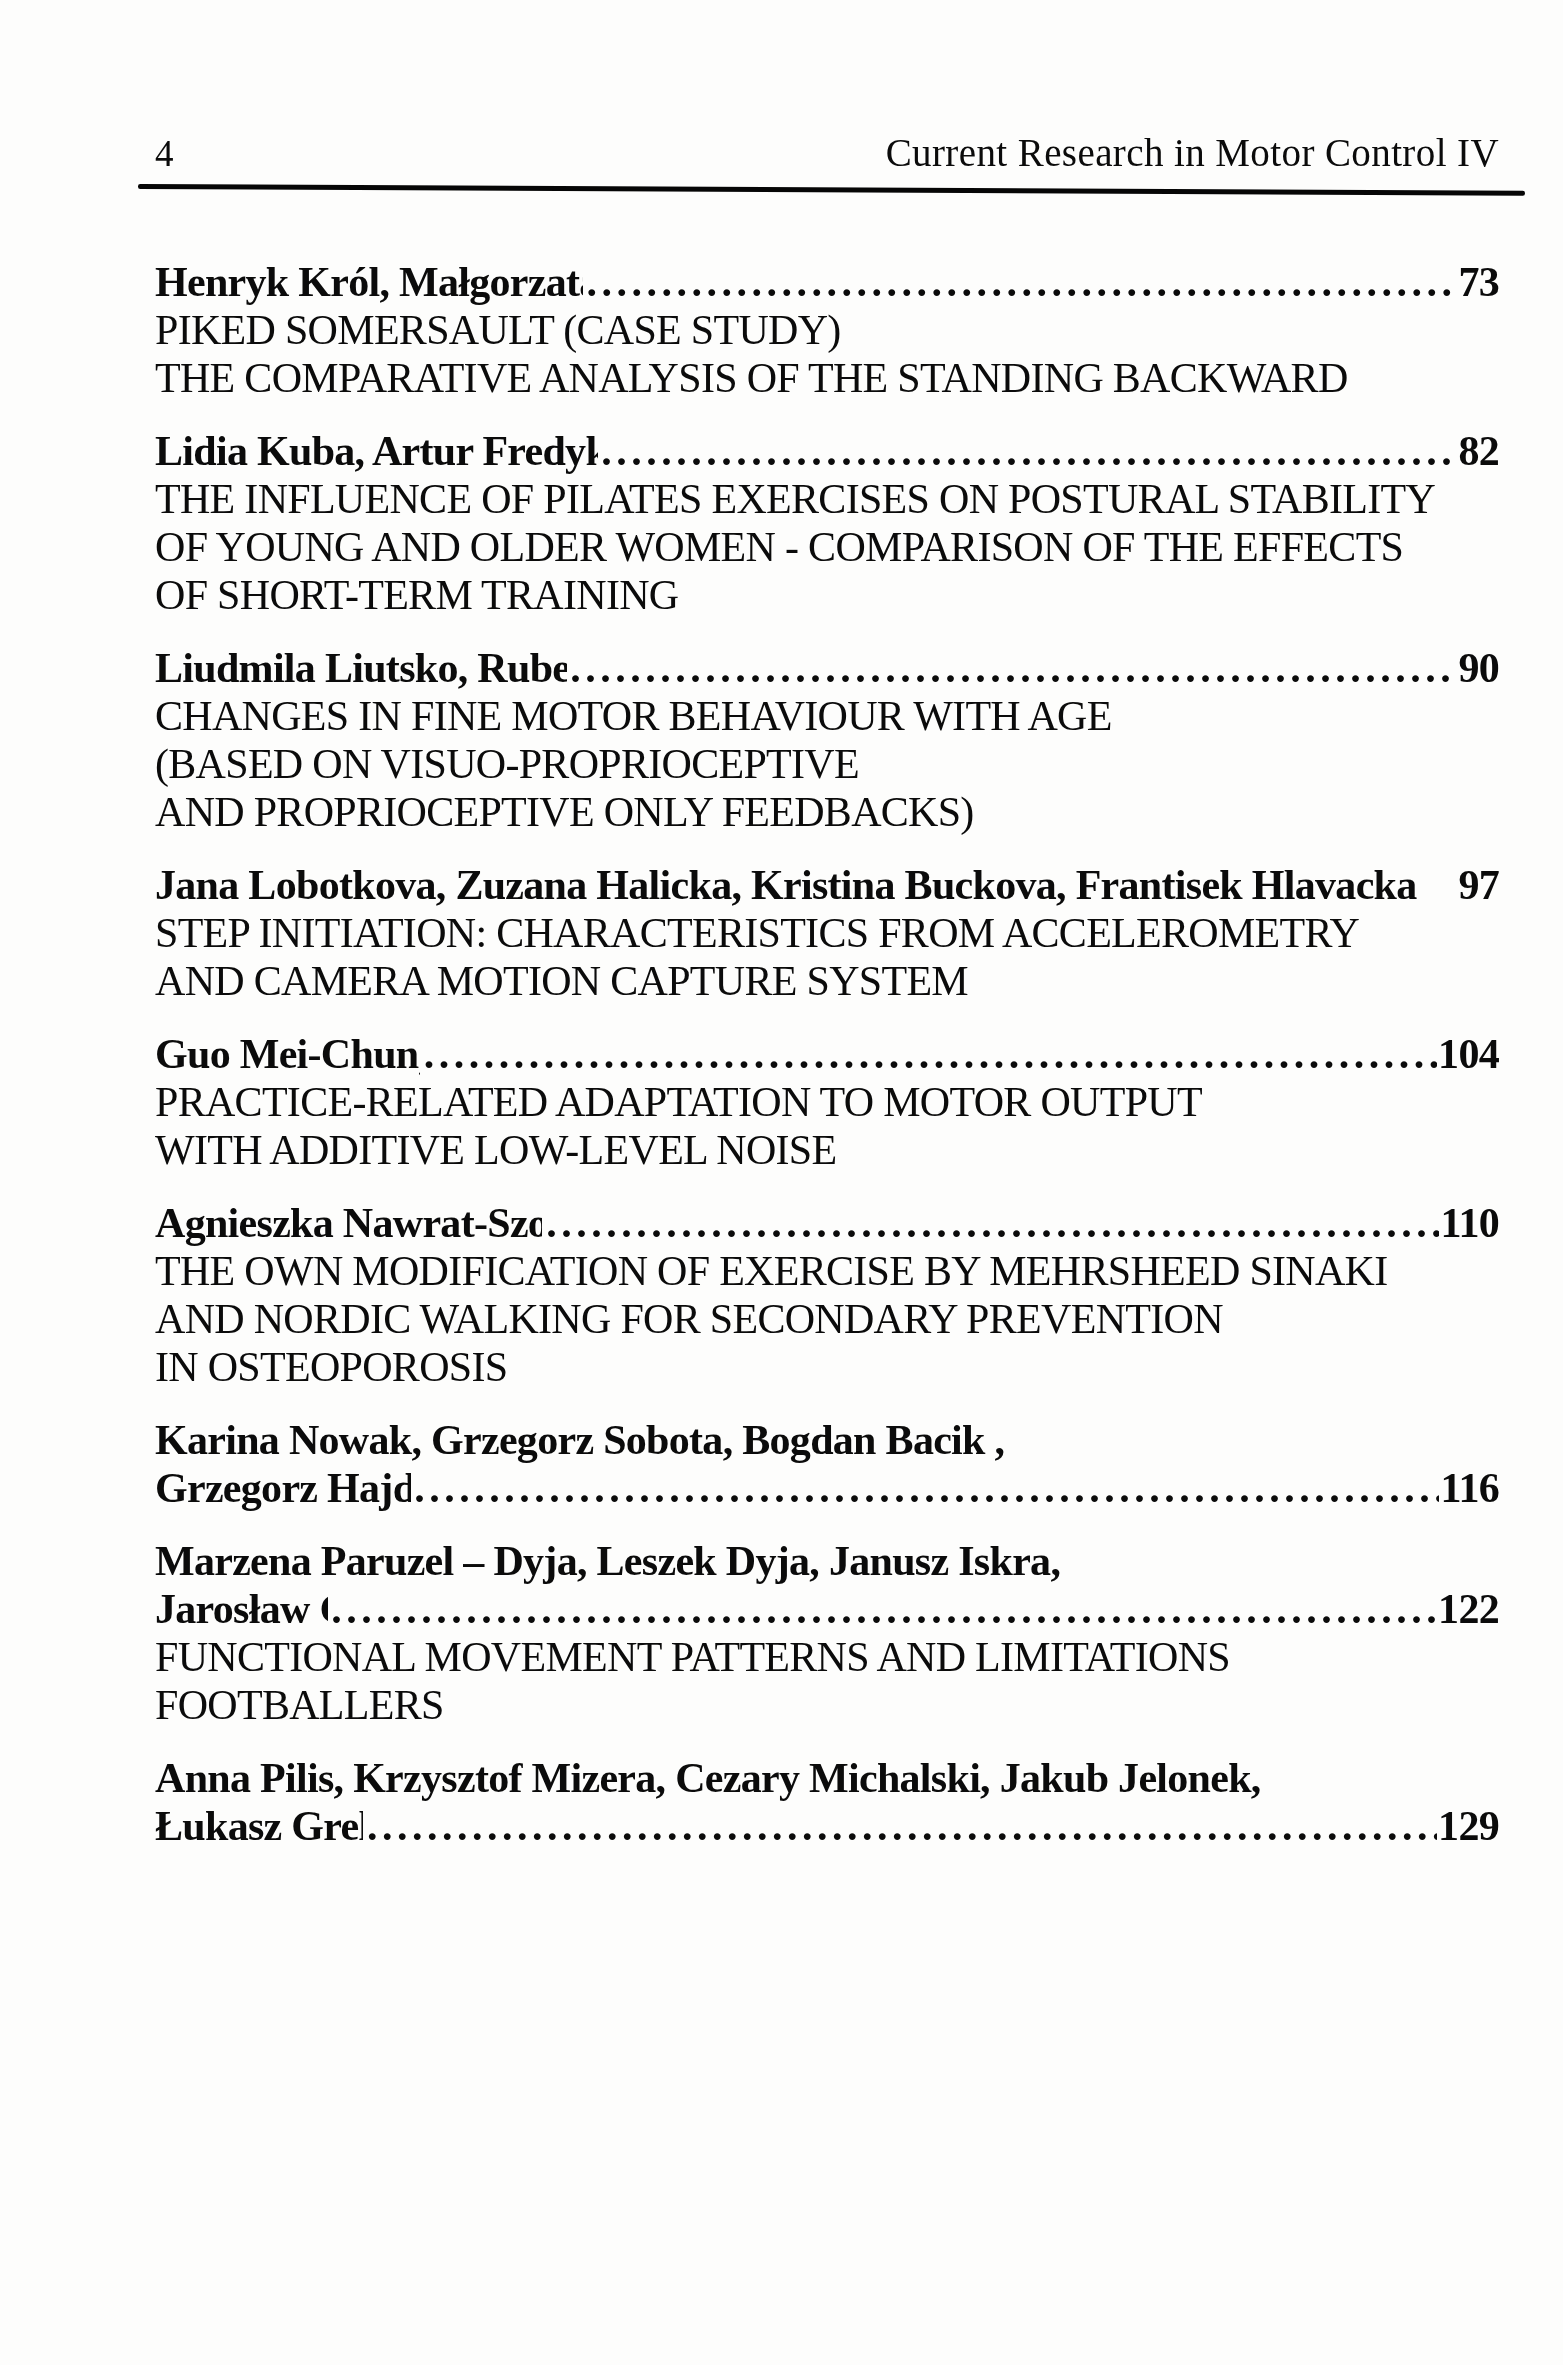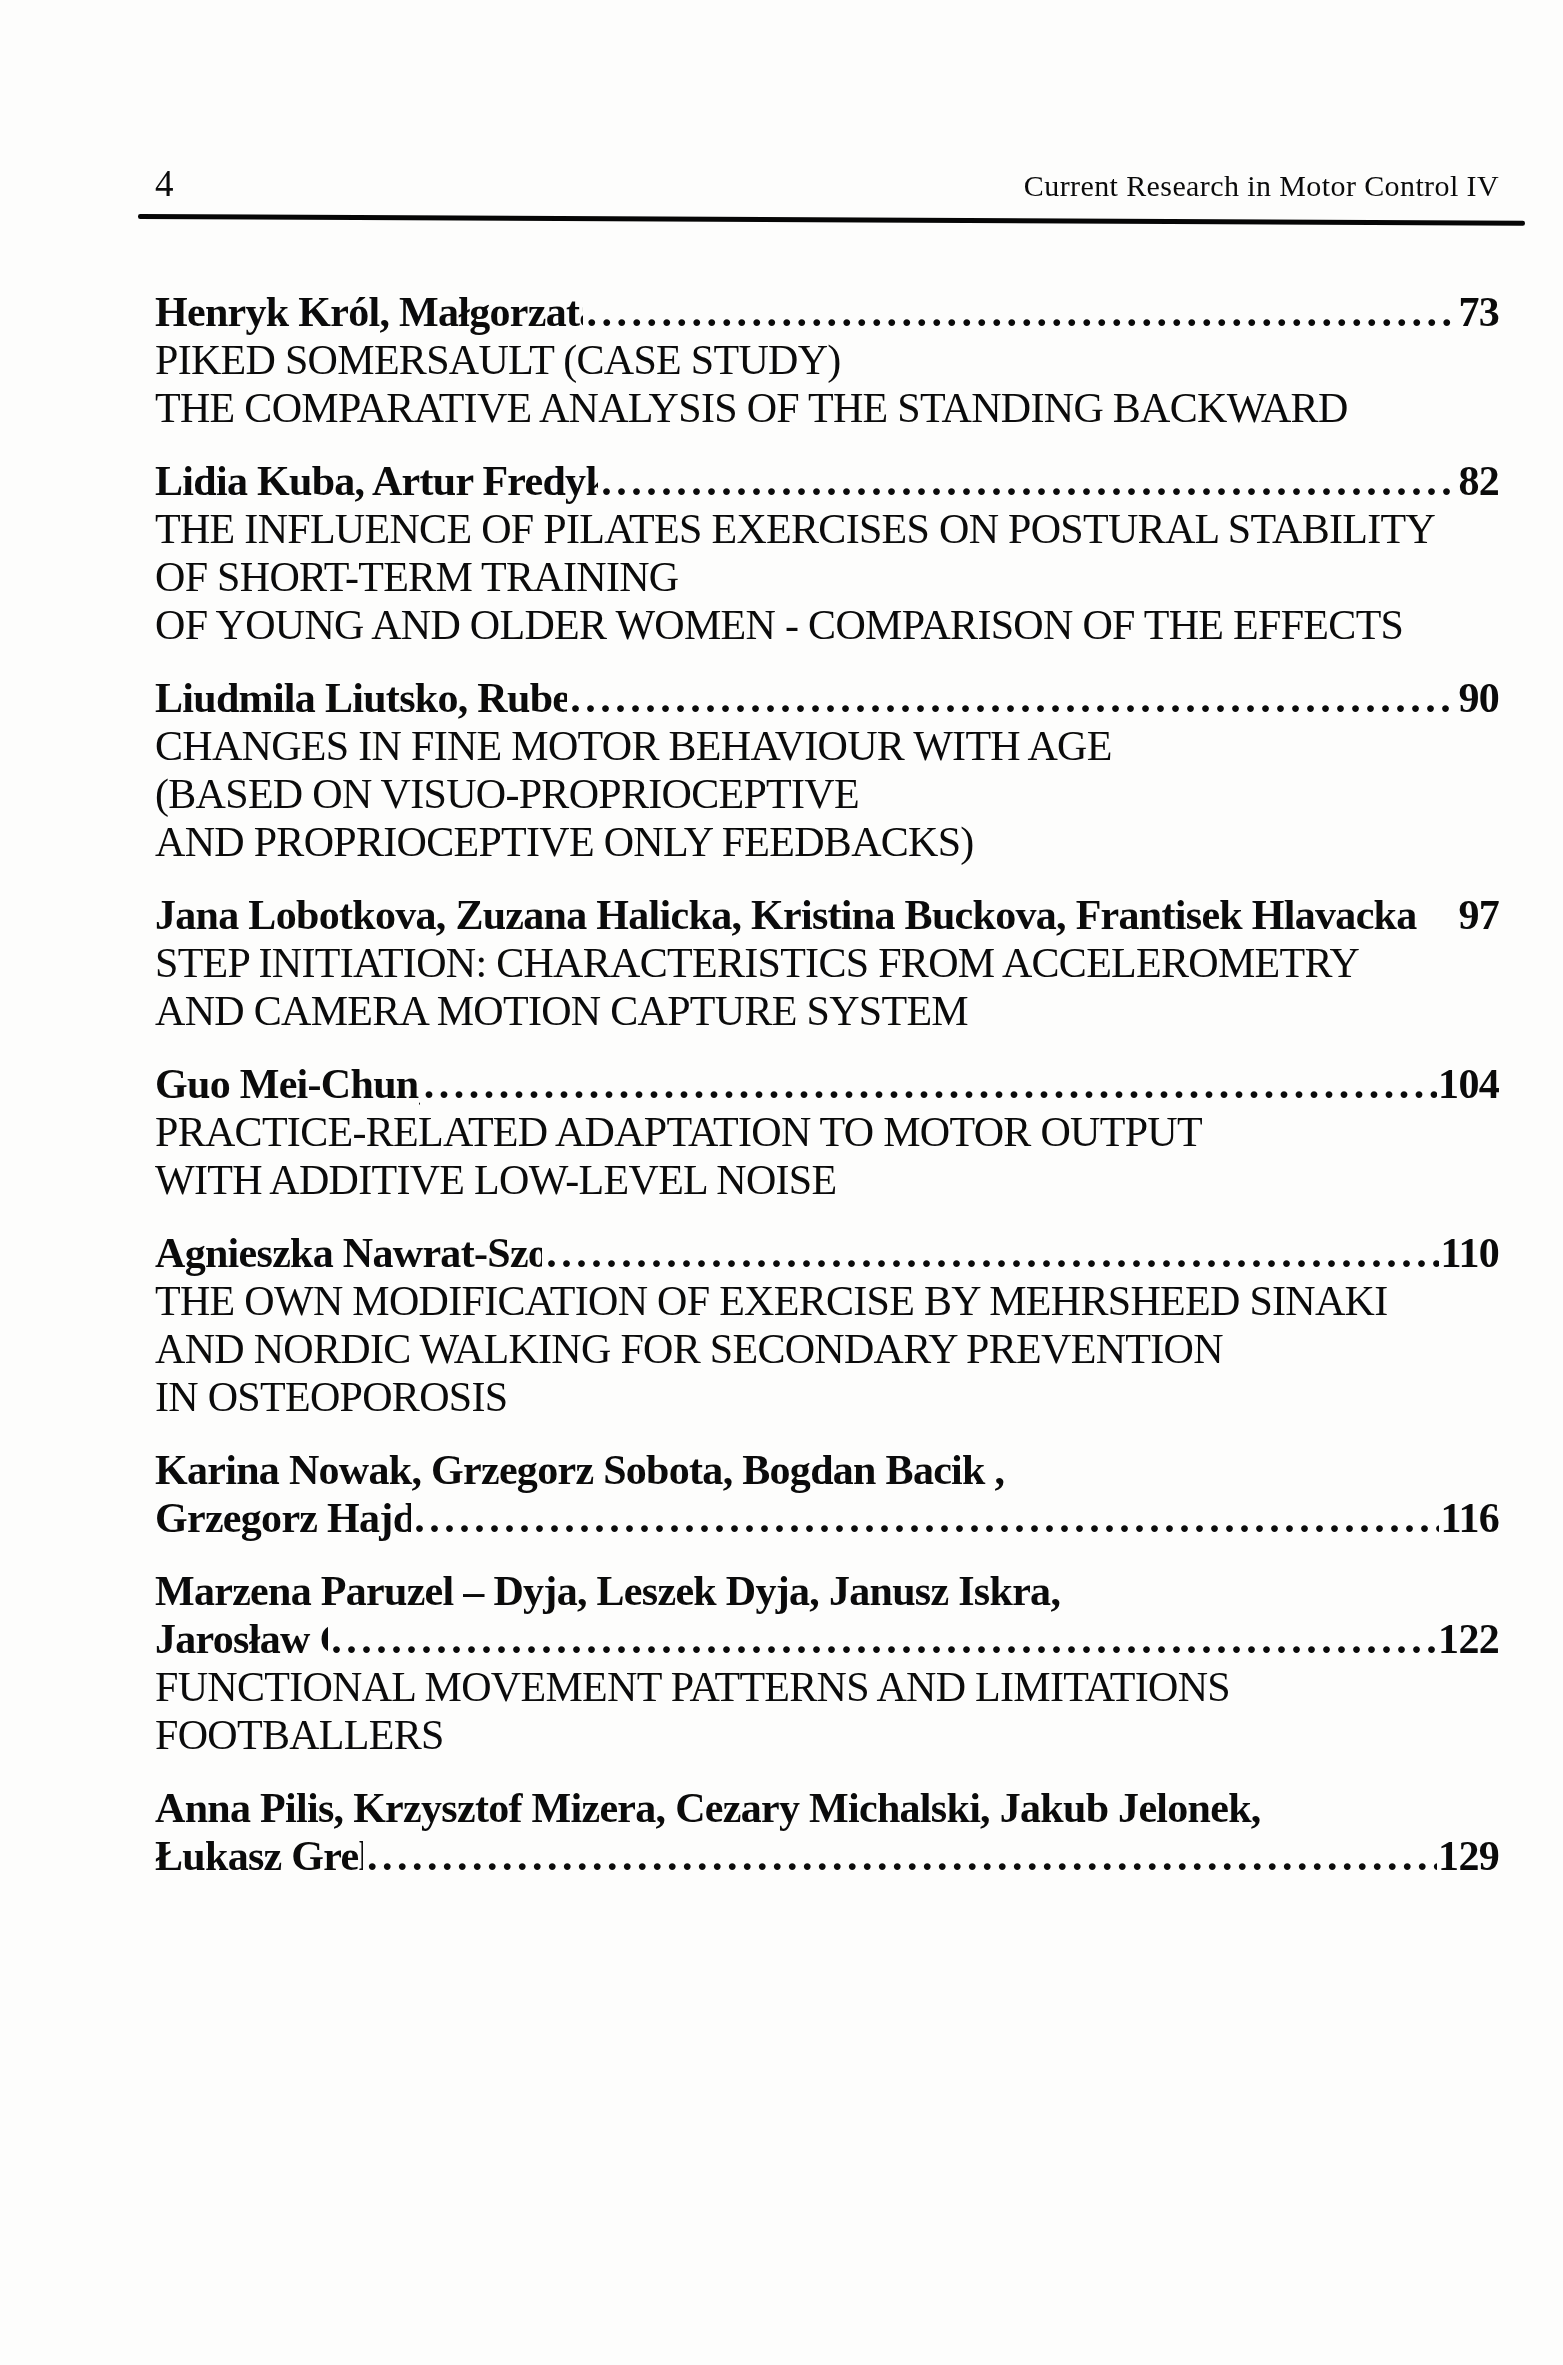--- a/index.html
+++ b/index.html
@@ -23,24 +23,23 @@
   .header{
     display:flex;
     justify-content:space-between;
     align-items:baseline;
   }
   .pageno{
     font-size:37px;
     line-height:1;
   }
   .runtitle{
-    font-size:30px;
+    font-size:39px;
     line-height:1;
     letter-spacing:0.4px;
-    margin-top:38px;
   }
   .rule{
     height:5.2px;
     background:#060606;
     margin:12px -26px 0 -17px;
     transform:rotate(0.28deg);
     transform-origin:left center;
     border-radius:2.2px;
   }
   
@@ -122,22 +121,22 @@
 
     <div class="authors">
           <div class="authors-line row">
             <span class="atext">Lidia Kuba, Artur Fredyk, Izabela Zając-Gawlak, Joanna Kantyka</span>
             <span class="leader">......................................................................................................................................................</span>
             <span class="pnum">82</span>
           </div>
         </div>
   <div class="titles">
           <div class="title-line">THE INFLUENCE OF PILATES EXERCISES ON POSTURAL STABILITY</div>
+          <div class="title-line">OF YOUNG AND OLDER WOMEN - COMPARISON OF THE EFFECTS</div>
           <div class="title-line">OF SHORT-TERM TRAINING</div>
-          <div class="title-line">OF YOUNG AND OLDER WOMEN - COMPARISON OF THE EFFECTS</div>
         </div>
       </section>
 
   <section class="entry">
 
     <div class="authors">
           <div class="authors-line row">
             <span class="atext">Liudmila Liutsko, Ruben Muiños and Josep Maria Tous-Ral</span>
             <span class="leader">......................................................................................................................................................</span>
             <span class="pnum">90</span>

